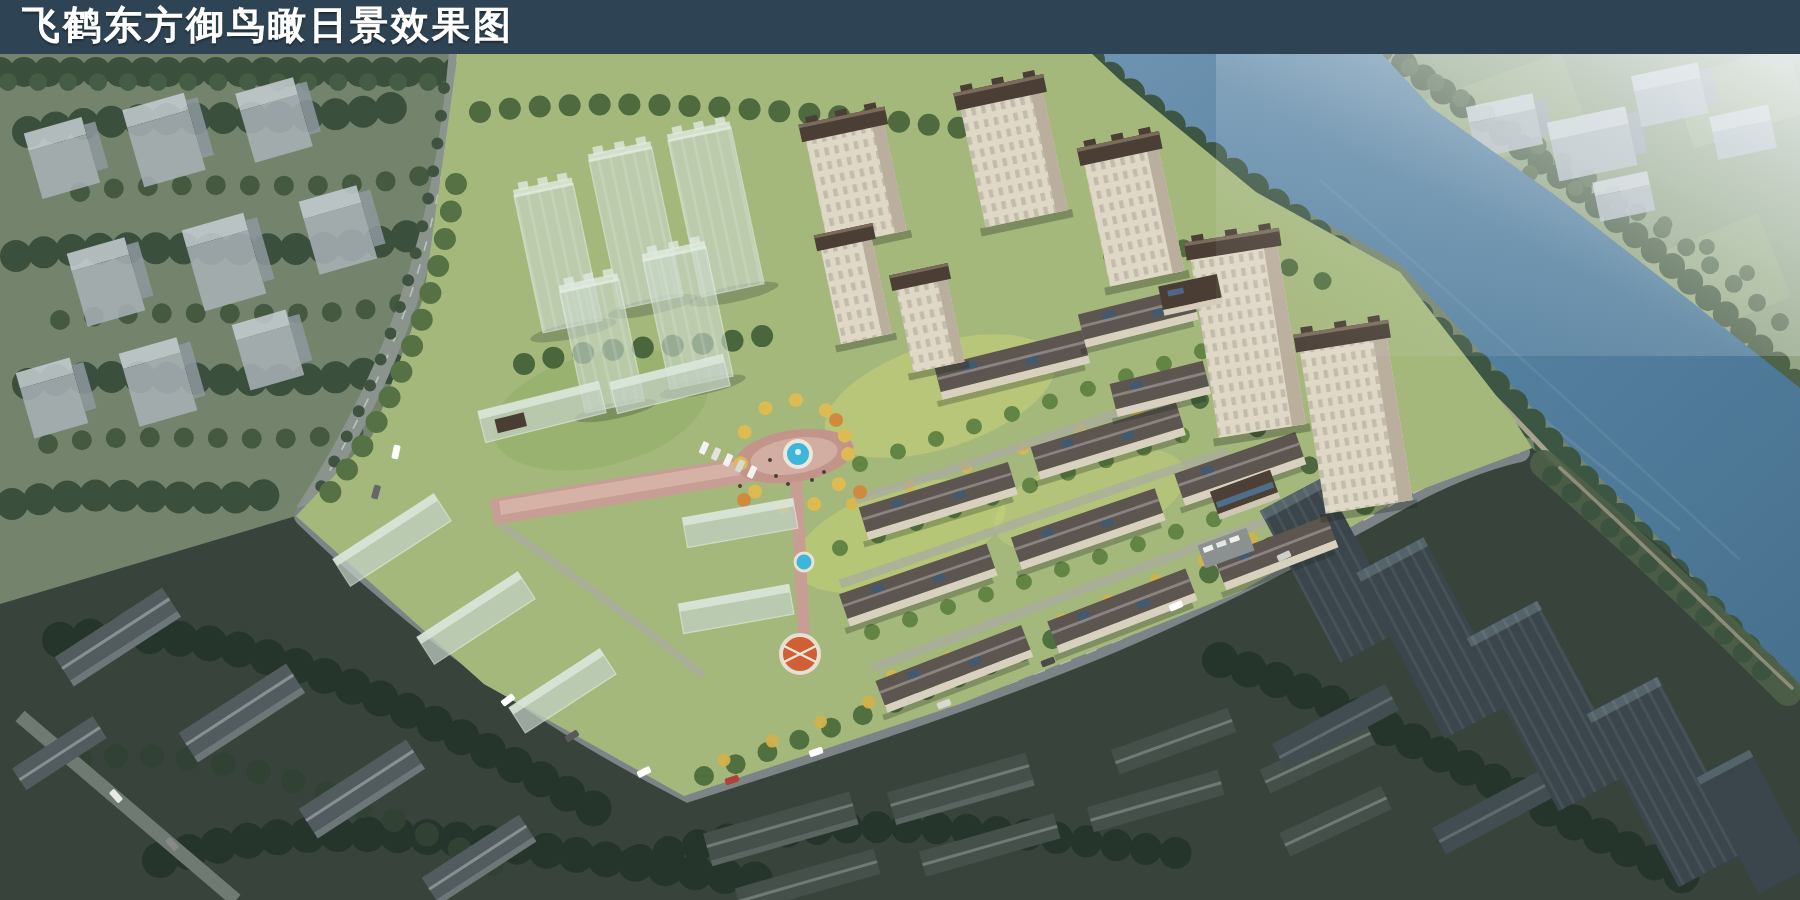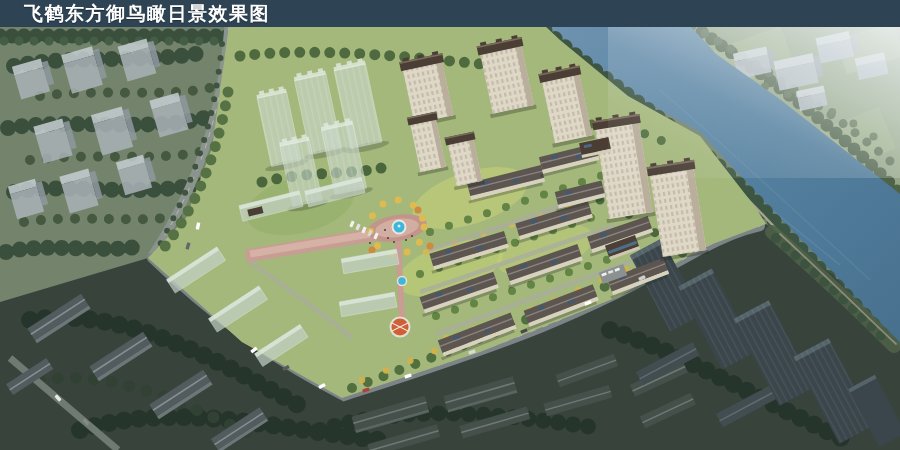--- a/index.html
+++ b/index.html
@@ -1,20 +1,20 @@
 <!DOCTYPE html>
 <html><head>
 <meta charset="utf-8">
 <style>
   html,body{margin:0;padding:0;background:#222;}
   body{width:900px;height:450px;overflow:hidden;font-family:"Liberation Sans",sans-serif;}
   .stage{position:relative;width:900px;height:450px;background:#74846c;}
   .stage svg{position:absolute;left:0;top:0;display:block;}
   .title-bar{position:absolute;top:0;left:0;right:0;height:27px;background:#2e4454;
-             display:flex;align-items:center;padding-left:24px;z-index:10;}
+             display:flex;align-items:center;padding-left:11px;z-index:10;}
   .title-bar span{color:#fff;font-size:19px;font-weight:bold;letter-spacing:1.5px;line-height:1;
                   text-shadow:0 1px 1px rgba(0,0,0,.35);}
 </style>
 </head>
 <body>
 
 <div class="stage">
 
 <svg width="900" height="450" viewBox="0 0 900 450" aria-hidden="true">
   <defs>

